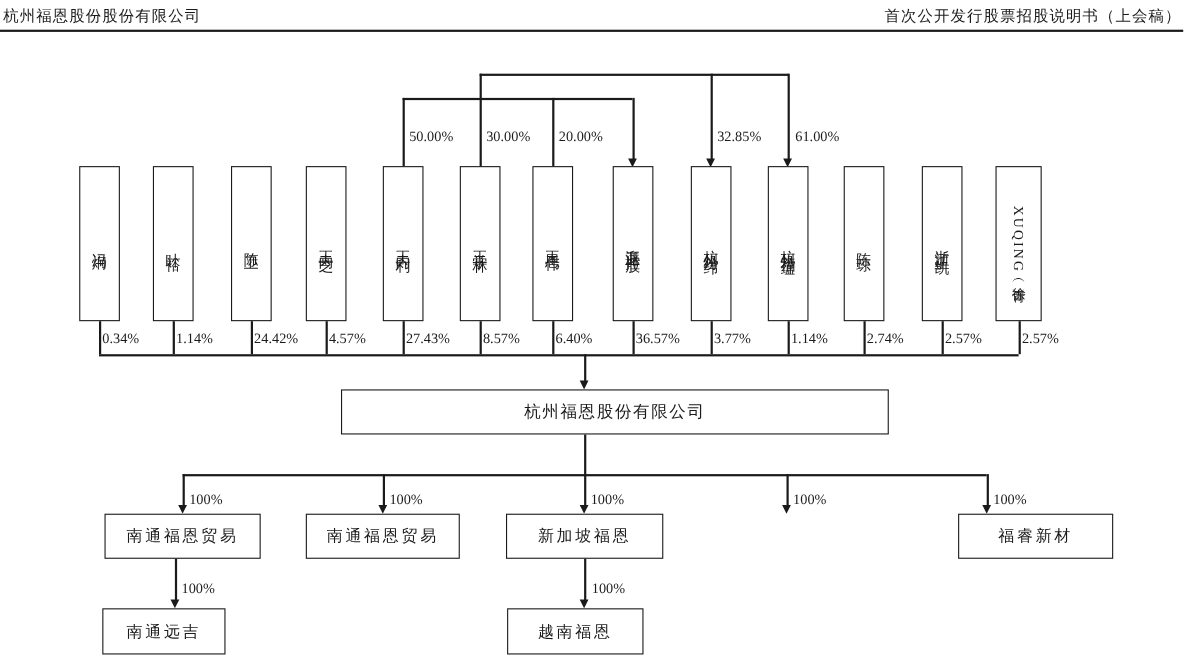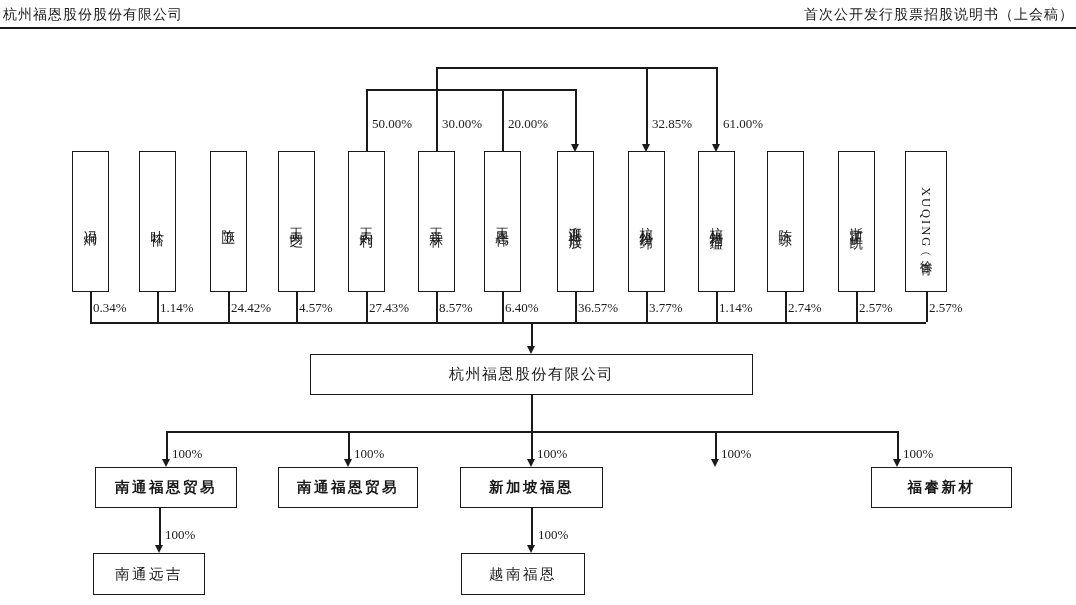--- a/index.html
+++ b/index.html
@@ -12,22 +12,22 @@
   .vl{width:1.5px;}
   .arr{position:absolute;width:0;height:0;border-left:4.5px solid transparent;border-right:4.5px solid transparent;border-top:8px solid #1a1a1a;}
   .vbox{position:absolute;top:151px;height:141px;width:37px;border:1.5px solid #1a1a1a;background:#fff;
         display:flex;align-items:center;justify-content:center;box-sizing:border-box;}
   .vbox span{writing-mode:vertical-rl;text-orientation:mixed;font-size:13.5px;letter-spacing:3px;line-height:1;white-space:nowrap;}
   .xu span{font-size:12.5px;letter-spacing:2px;}
   .pct{position:absolute;top:300px;font-size:13px;}
   .toppct{position:absolute;top:116px;font-size:13px;}
   .box{position:absolute;border:1.5px solid #1a1a1a;background:#fff;display:flex;align-items:center;justify-content:center;
        font-size:14.5px;letter-spacing:2.5px;box-sizing:border-box;}
-  .issuer{left:310px;top:354px;width:443px;height:41px;font-size:15px;letter-spacing:1.5px;}
-  .sub{top:467px;height:41px;font-weight:bold;}
+  .issuer{left:310px;top:354px;width:498px;height:41px;font-size:15px;letter-spacing:1.5px;}
+  .sub{top:467px;height:41px;}
   .sub2{top:553px;height:42px;}
   .p100{position:absolute;font-size:13px;}
 </style>
 </head>
 <body>
 
 <div class="page">
 
   <div class="hdr-left">杭州福恩股份股份有限公司</div>
   <div class="hdr-right">首次公开发行股票招股说明书（上会稿）</div>

